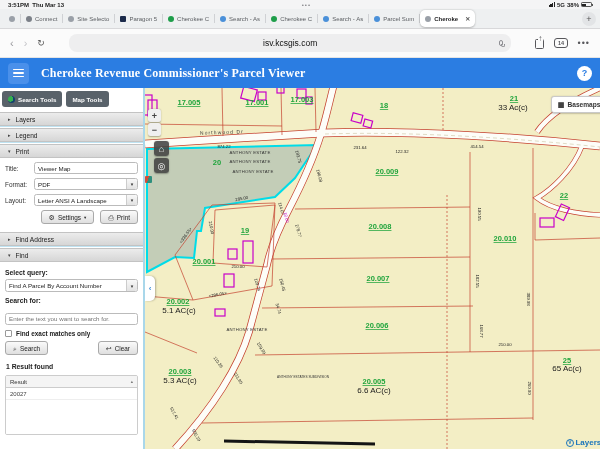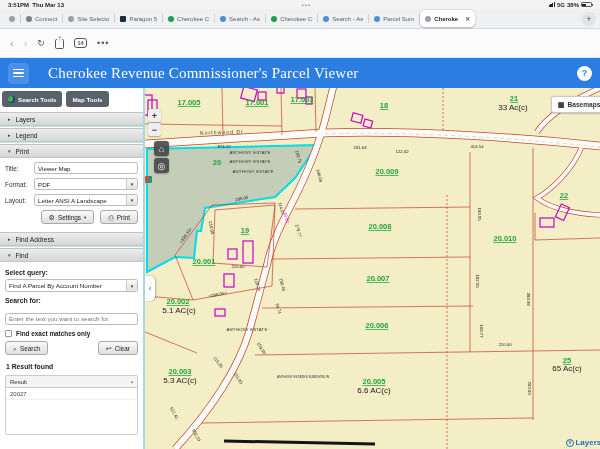--- a/index.html
+++ b/index.html
@@ -37,21 +37,21 @@
 .mic::after{content:"";position:absolute;left:.4px;bottom:-2.4px;width:2px;height:2px;border:1px solid #8e8e93;border-top:none;border-radius:0 0 2px 2px}
 .share{position:relative;width:9px;height:10px;border:1px solid #57575b;border-radius:1.5px;margin-top:2px}
 .share::before{content:"↑";position:absolute;left:1.4px;top:-6px;font-size:8px;color:#57575b;background:#fbfbfb;padding:0 .5px}
 .tabcount{border:1px solid #57575b;border-radius:3px;font-size:5.5px;color:#57575b;padding:1px 2.5px;font-weight:bold}
 .moredots{font-size:9px;color:#57575b;letter-spacing:1px}
 
 
 .app-header{position:absolute;left:0;top:58px;width:600px;height:30px;background:#2b7de2;display:flex;align-items:center;padding:0 8px}
 .burger{width:21px;height:21px;background:#4a90ea;border-radius:4px;display:flex;flex-direction:column;justify-content:center;gap:2px;align-items:center}
 .burger i{width:11px;height:1.6px;background:#fff;border-radius:1px}
-.app-title{color:#fff;font-family:"Liberation Serif",serif;font-weight:normal;font-size:15px;margin-left:19px;letter-spacing:.2px}
+.app-title{color:#fff;font-family:"Liberation Serif",serif;font-weight:bold;font-size:12px;margin-left:12px;letter-spacing:.2px}
 .help-btn{margin-left:auto;width:15px;height:15px;border-radius:50%;background:#fff;color:#2b7de2;font-size:9px;font-weight:bold;display:flex;align-items:center;justify-content:center}
 
 
 .sidebar{position:absolute;left:0;top:88px;width:145px;height:361px;background:#fff;border-right:2px solid #a9d7ea;z-index:5}
 .side-tabs{display:flex;gap:4px;padding:3px 2px;background:#fff}
 .stab{background:#59626a;color:#fff;font-size:6.2px;font-weight:bold;border:none;border-radius:3px;height:16px;display:flex;align-items:center;gap:3px;padding:0 6px}
 .stab .ticon{width:7px;height:7px;border-radius:50%;background:radial-gradient(circle at 35% 40%,#35b14f 0 45%,#12406e 48% 100%)}
 .stab .ticon.map{border-radius:1px;background:linear-gradient(115deg,#d04e3a 0 45%,#2e8f7d 45% 100%)}
 .acc{background:linear-gradient(#ececec,#d6d6d6);border:1px solid #c3c3c3;border-left:none;border-right:none;height:14px;display:flex;align-items:center;gap:5px;font-size:6.6px;color:#222;padding:0 8px;margin-top:2px;box-shadow:0 1px 0 #bfe3f2}
 .acc .car{font-size:5px;color:#444}
@@ -171,20 +171,24 @@
       <span>Cheroke</span>
       <span class="tclose">✕</span>
     </div>
     <button class="newtab">+</button>
 </div>
 
 <div class="url-bar">
   <span class="nav-arrow">‹</span>
   <span class="nav-arrow fwd">›</span>
   <span class="reload">↻</span>
+  <div class="url-field">
+    <span class="url-text">isv.kcsgis.com</span>
+    <span class="mic"></span>
+  </div>
   <span class="share"></span>
   <span class="tabcount">14</span>
   <span class="moredots">•••</span>
 </div>
 
 <div class="app-header">
   <div class="burger">
       <i></i>
       <i></i>
       <i></i>

